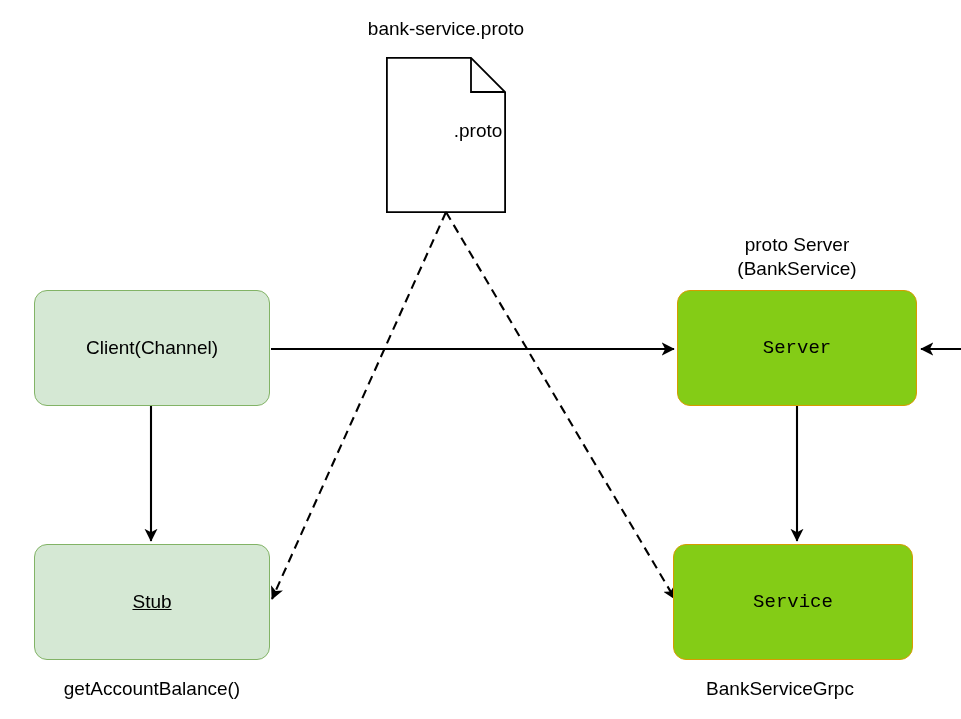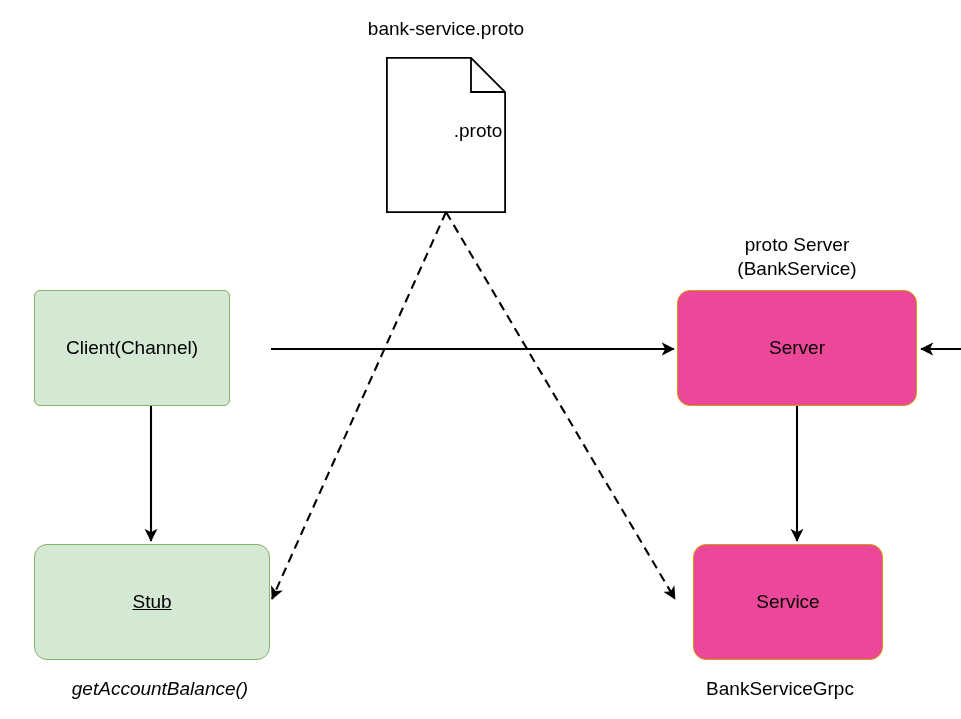--- a/index.html
+++ b/index.html
@@ -36,23 +36,24 @@
     text-align: center;
     color: #000000;
     line-height: 1.2;
   }
   .node-green {
     background: #d5e8d4;
     border: 1.6px solid #82b366;
     border-radius: 13px;
   }
   .node-orange {
-    background: #ec4899;
+    background: #84cc16;
     border: 1.6px solid #d79b00;
     border-radius: 13px;
+    font-family: Liberation Mono, monospace;
   }
   .node-label {
     font-size: 19px;
     color: #000000;
     white-space: nowrap;
   }
   .caption {
     position: absolute;
     text-align: center;
     font-size: 19px;
@@ -104,33 +105,33 @@
 
     <line x1="797" y1="406" x2="797" y2="541" stroke="#000000" stroke-width="2.1" marker-end="url(#arrowhead)"></line>
 
     <line x1="961" y1="349" x2="921" y2="349" stroke="#000000" stroke-width="2.1" marker-end="url(#arrowhead)"></line>
 
     <line x1="446" y1="212" x2="272" y2="599" stroke="#000000" stroke-width="2.1" stroke-dasharray="9 6" marker-end="url(#arrowhead)"></line>
 
     <line x1="446" y1="212" x2="675" y2="599" stroke="#000000" stroke-width="2.1" stroke-dasharray="9 6" marker-end="url(#arrowhead)"></line>
   </svg>
 
-  <div class="node node-green" style="left:34px; top:290px; width:196px; height:116px;border-radius:6px;">
+  <div class="node node-green" style="left:34px; top:290px; width:236px; height:116px;">
     <span class="node-label">Client(Channel)</span>
   </div>
 
   <div class="node node-green" style="left:34px; top:544px; width:236px; height:116px;text-decoration:underline;">
     <span class="node-label">Stub</span>
   </div>
-  <div class="caption" style="left:30px; top:677px; width:260px;font-style:italic;">getAccountBalance()</div>
+  <div class="caption" style="left:22px; top:677px; width:260px;">getAccountBalance()</div>
 
   <div class="caption" style="left:677px; top:233px; width:240px;">proto Server
 (BankService)</div>
   <div class="node node-orange" style="left:677px; top:290px; width:240px; height:116px;">
     <span class="node-label">Server</span>
   </div>
 
-  <div class="node node-orange" style="left:693px; top:544px; width:190px; height:116px;">
+  <div class="node node-orange" style="left:673px; top:544px; width:240px; height:116px;">
     <span class="node-label">Service</span>
   </div>
   <div class="caption" style="left:660px; top:677px; width:240px;">BankServiceGrpc</div>
 
 </div>
 
 </body></html>

